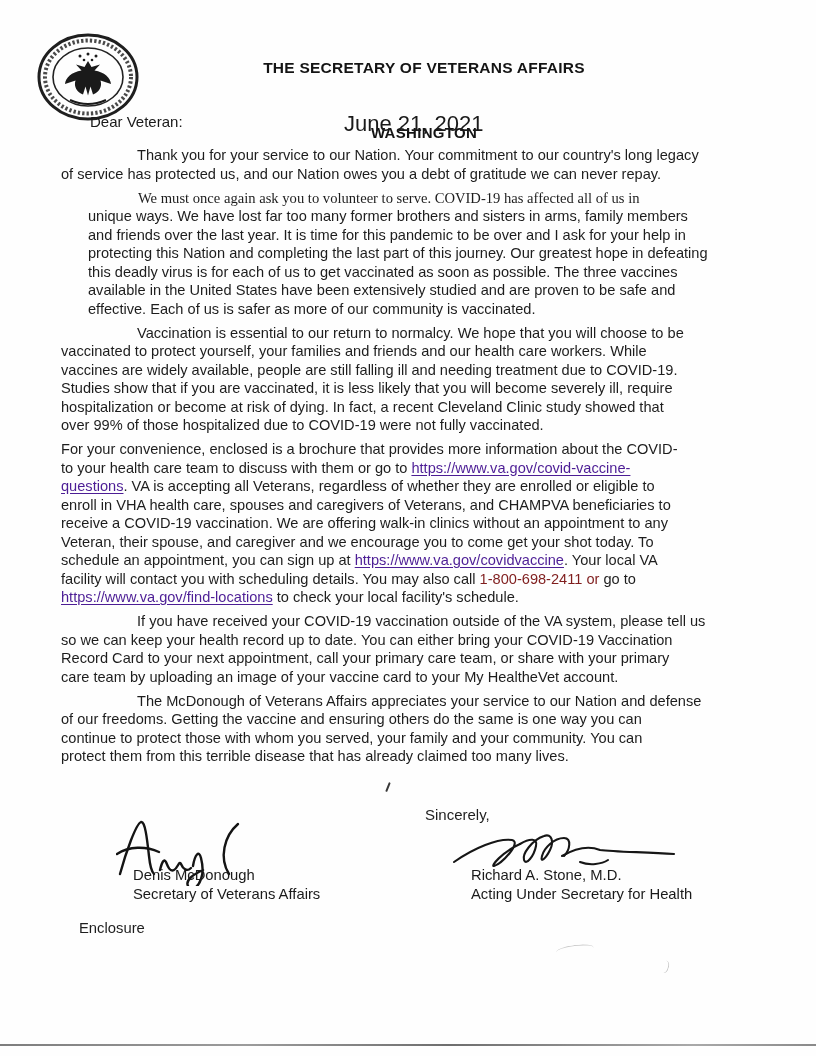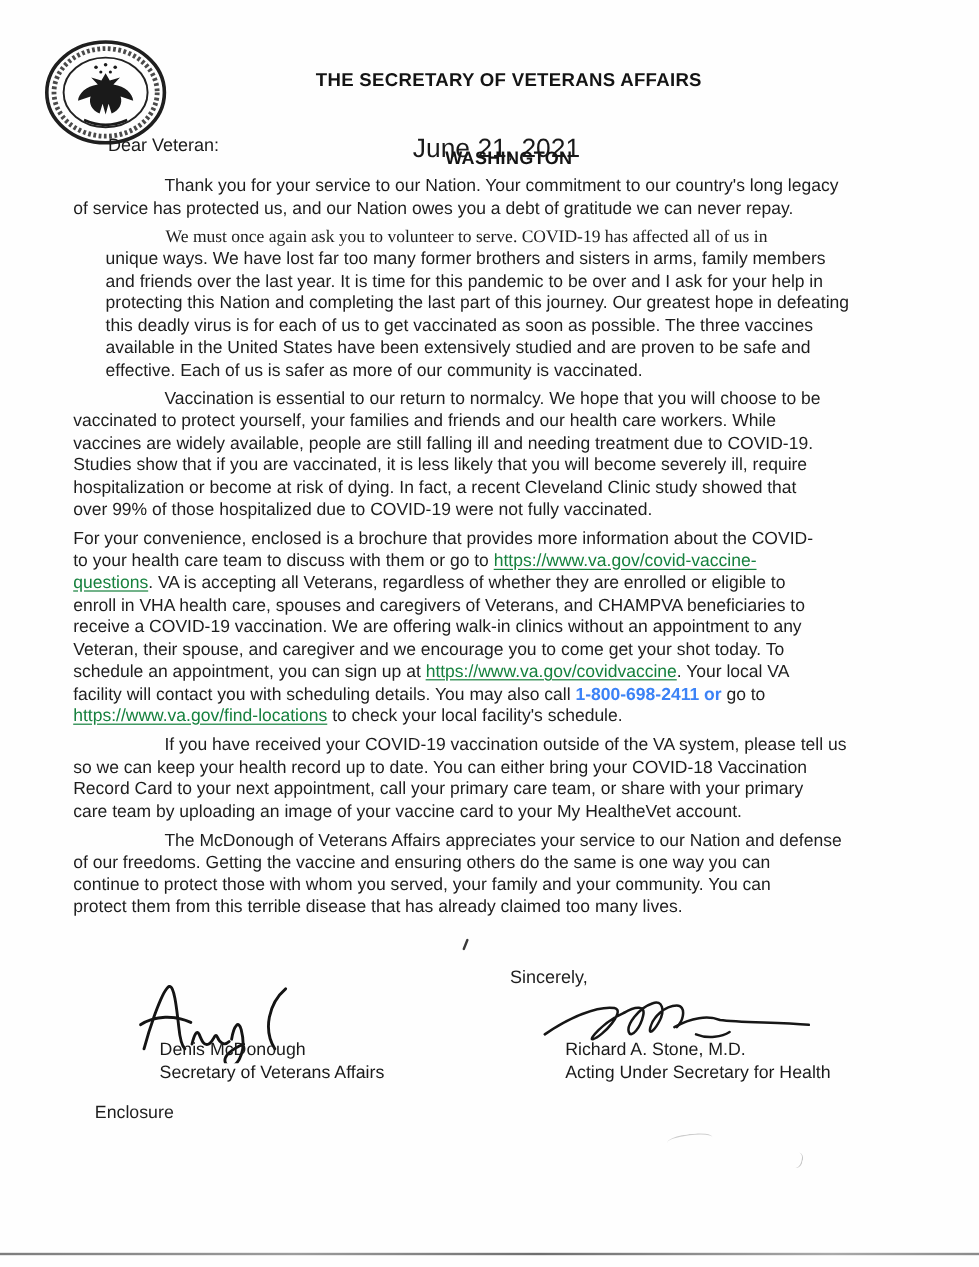--- a/index.html
+++ b/index.html
@@ -13,22 +13,22 @@
   .letterhead .subtitle { font-weight:bold; font-size:15px; letter-spacing:.3px; color:#141414; line-height:21px;margin-top:44px; }
   .seal { position:absolute; left:36px; top:33px; }
   .salutation { position:absolute; left:90px; top:113px; font-size:15px; color:#1a1a1a; }
   .date { position:absolute; left:344px; top:111px; font-size:22px; color:#1a1a1a; }
   .letter-body { position:absolute; left:61px; top:146px; width:706px; font-size:14.6px; line-height:18.5px; color:#1d1d1d; }
   .para { margin:0 0 5.5px 0; }
   .line { display:block; white-space:pre; }
   .para.indent > .line:first-child { padding-left:76px; }
   .para.p2 { margin-left:27px; }
   .para.p2 > .line:first-child { padding-left:50px;font-family:Liberation Serif, serif; }
-  .link { color:#15803d; text-decoration:underline; text-underline-offset:2px; cursor:pointer;text-align:center; }
-  .bold { font-weight:bold; color:#3b82f6; }
+  .link { color:#4c1d95; text-decoration:underline; text-underline-offset:2px; cursor:pointer;text-align:center; }
+  .bold { font-weight:normal; color:#7f1d1d; }
   .sincerely { position:absolute; left:377px; top:806px; font-size:15px;margin-left:48px; }
   .sig { position:absolute; }
   .sig-left { left:116px; top:816px; }
   .sig-right { left:450px; top:826px; }
   .signer { position:absolute; font-size:14.8px; line-height:18.5px; color:#1a1a1a; }
   .signer-left { left:133px; top:866px; }
   .signer-right { left:471px; top:866px; }
   .enclosure { position:absolute; left:79px; top:920px; font-size:14.8px; }
   
   .artifact-tick { position:absolute; left:387px; top:782px; width:1.6px; height:10px; background:#3a3a3a; transform:rotate(22deg); border-radius:1px; }
@@ -93,21 +93,21 @@
         <span class="line"><span class="link">questions</span>. VA is accepting all Veterans, regardless of whether they are enrolled or eligible to</span>
         <span class="line">enroll in VHA health care, spouses and caregivers of Veterans, and CHAMPVA beneficiaries to</span>
         <span class="line">receive a COVID-19 vaccination. We are offering walk-in clinics without an appointment to any</span>
         <span class="line">Veteran, their spouse, and caregiver and we encourage you to come get your shot today. To</span>
         <span class="line">schedule an appointment, you can sign up at <span class="link">https://www.va.gov/covidvaccine</span>. Your local VA</span>
         <span class="line">facility will contact you with scheduling details. You may also call <span class="bold">1-800-698-2411 or</span> go to</span>
         <span class="line"><span class="link">https://www.va.gov/find-locations</span> to check your local facility's schedule.</span>
       </p>
       <p class="para indent">
         <span class="line">If you have received your COVID-19 vaccination outside of the VA system, please tell us</span>
-        <span class="line">so we can keep your health record up to date. You can either bring your COVID-18 Vaccination</span>
+        <span class="line">so we can keep your health record up to date. You can either bring your COVID-19 Vaccination</span>
         <span class="line">Record Card to your next appointment, call your primary care team, or share with your primary</span>
         <span class="line">care team by uploading an image of your vaccine card to your My HealtheVet account.</span>
       </p>
       <p class="para indent">
         <span class="line">The McDonough of Veterans Affairs appreciates your service to our Nation and defense</span>
         <span class="line">of our freedoms. Getting the vaccine and ensuring others do the same is one way you can</span>
         <span class="line">continue to protect those with whom you served, your family and your community. You can</span>
         <span class="line">protect them from this terrible disease that has already claimed too many lives.</span>
       </p>
     </div>

